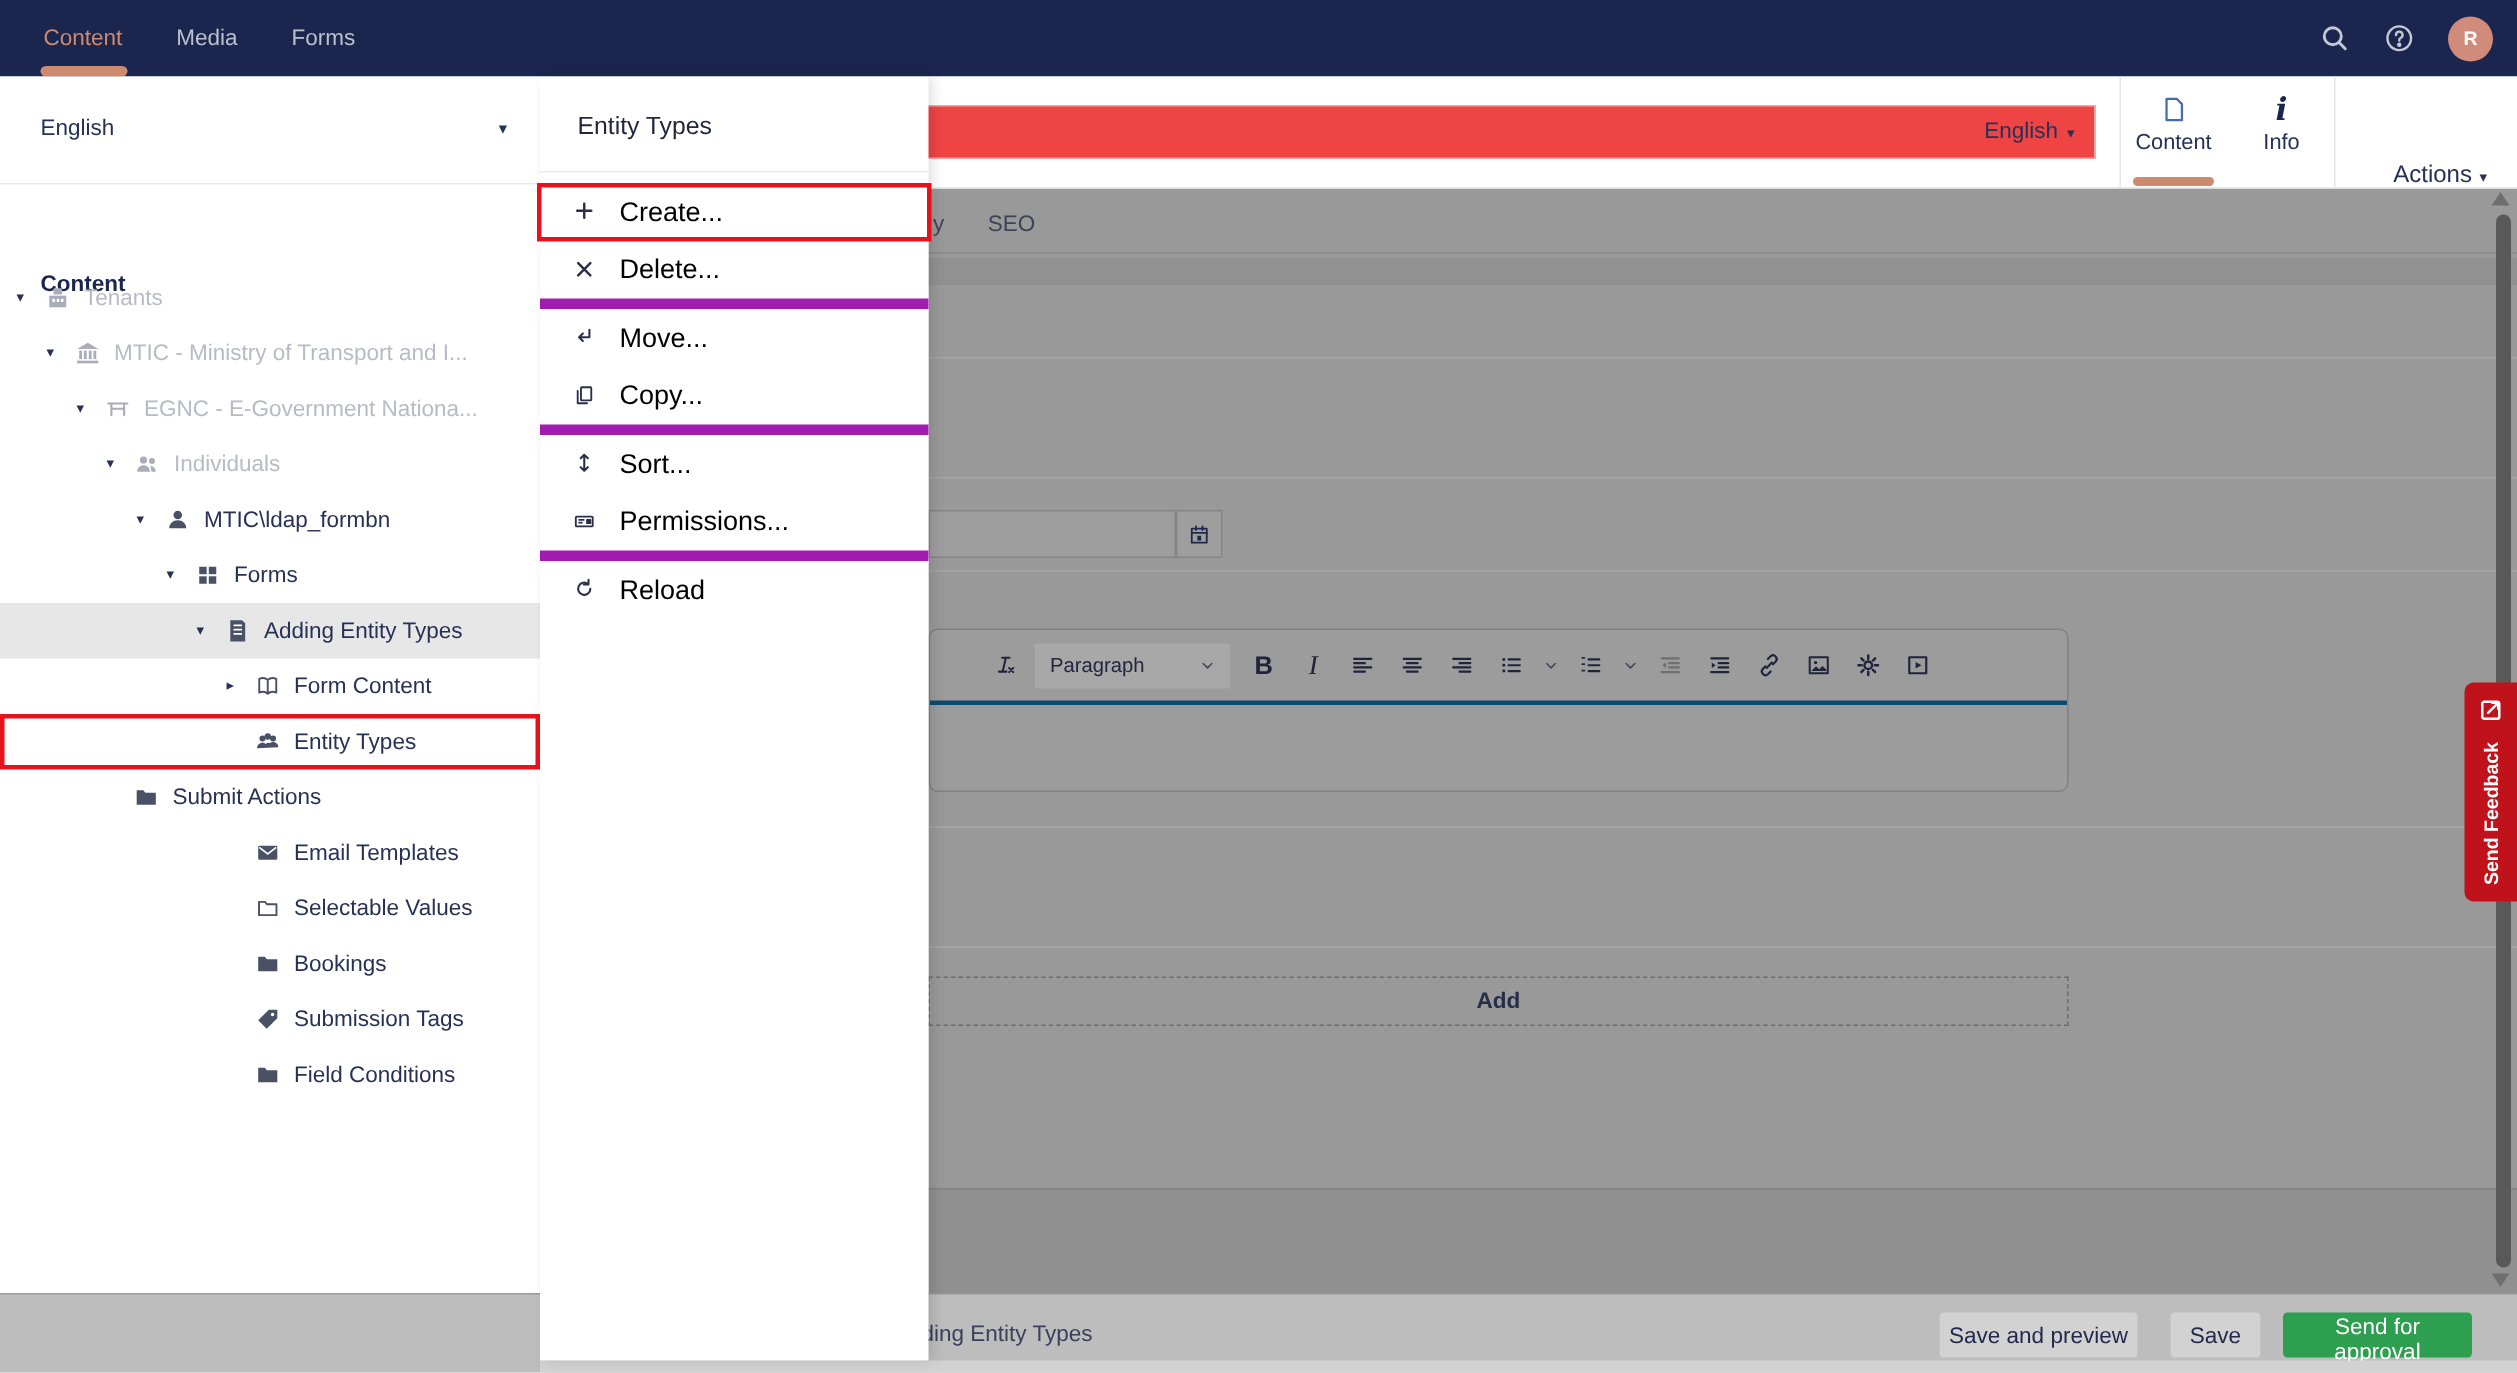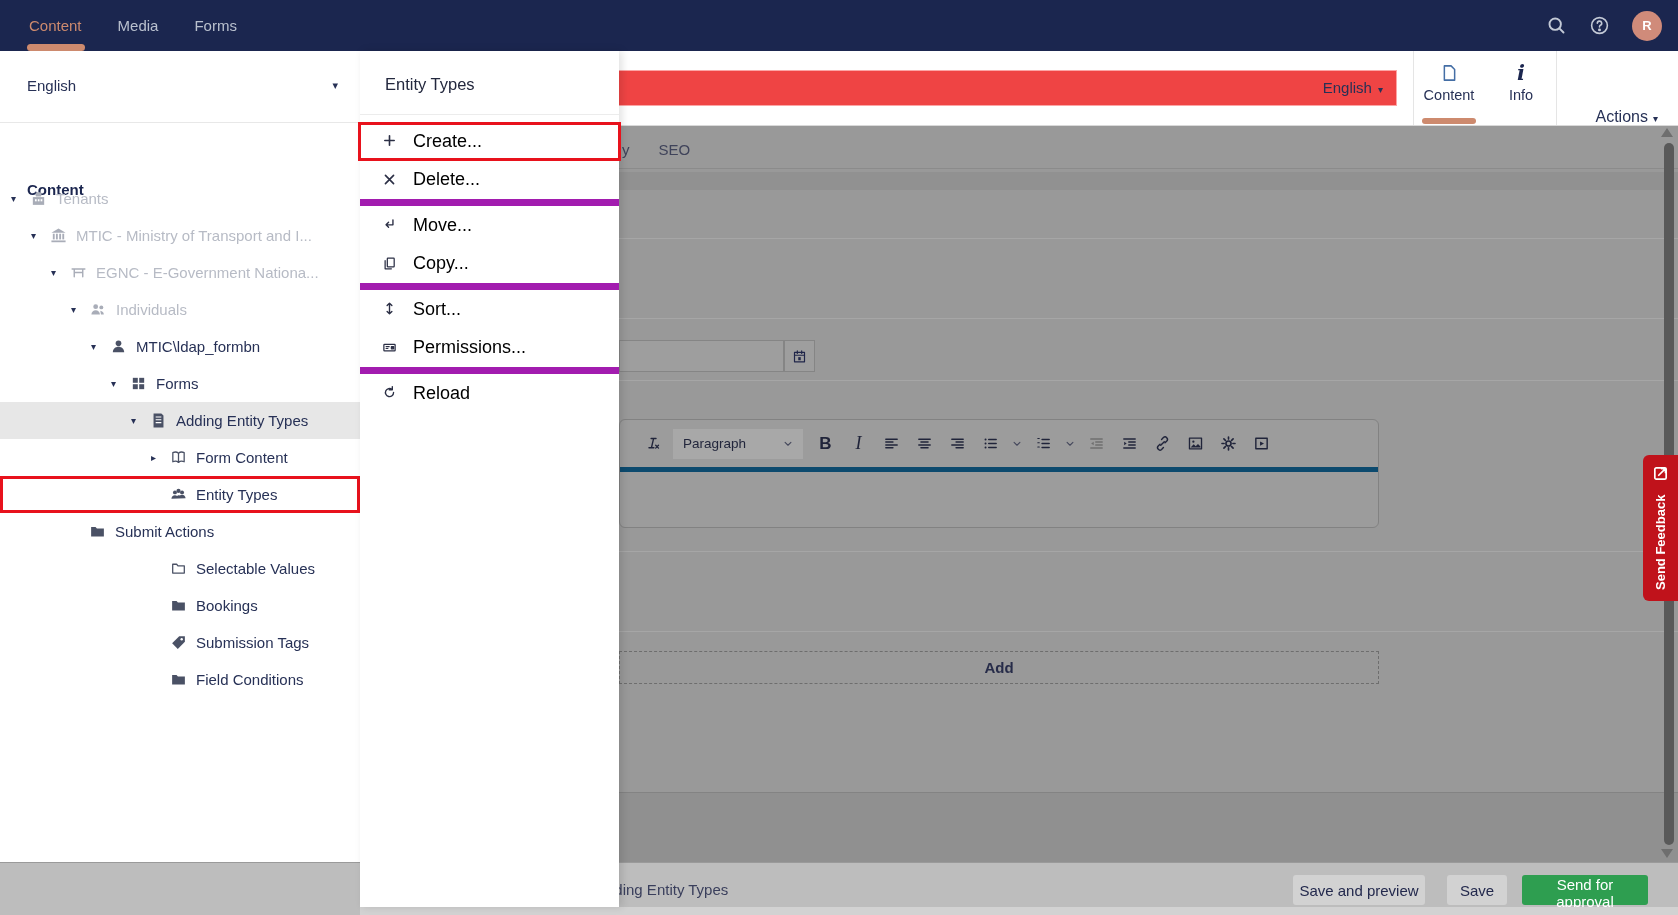--- a/index.html
+++ b/index.html
@@ -71,22 +71,22 @@
   .dimline{position:absolute;left:0;right:0;height:1px;background:#a6a6a6;}
   #ctabs{position:absolute;left:3px;top:8px;height:32px;display:flex;align-items:center;gap:29px;}
   .ctab{font-size:15px;color:#3f435a;cursor:pointer;}
   #band1{position:absolute;left:0;right:0;top:47px;height:18px;background:#919191;}
   #date-input{position:absolute;left:0;top:215px;width:165px;height:32px;background:#9e9e9e;border:1px solid #858585;box-sizing:border-box;}
   #date-btn{position:absolute;left:165px;top:215px;width:31px;height:32px;background:#9e9e9e;border:1px solid #858585;
             box-sizing:border-box;display:flex;align-items:center;justify-content:center;color:#20264a;cursor:pointer;}
   #date-btn svg{width:15px;height:15px;}
   #rte{position:absolute;left:0;top:294px;width:760px;height:109px;border:1px solid #828282;border-radius:6px;
        background:#9c9c9c;box-sizing:border-box;}
-  #rte-toolbar{position:absolute;left:0;right:0;top:0;height:47px;border-bottom:5px solid #0c4a6e;
-               display:flex;align-items:center;padding-left:16px;}
+  #rte-toolbar{position:absolute;left:0;right:0;top:0;height:47px;border-bottom:3px solid #0c4a6e;
+               display:flex;align-items:center;padding-left:33px;}
   .tbico{width:33px;height:18px;display:flex;align-items:center;justify-content:center;color:#20243a;cursor:pointer;}
   .tbico svg{width:17px;height:17px;}
   .tbico.mutedi{color:#6f6f6f;}
   .tbchev{width:20px;height:18px;display:flex;align-items:center;justify-content:center;color:#45485c;cursor:pointer;}
   .tbchev svg{width:10px;height:10px;}
   #para-select{width:130px;height:30px;margin:0 6px 0 4px;background:#a8a8a8;display:flex;align-items:center;
                justify-content:space-between;padding:0 10px;box-sizing:border-box;cursor:pointer;}
   #para-select span{font-size:13.5px;color:#22263c;}
   #para-select svg{width:10px;height:10px;color:#45485c;}
   .tbB{font-weight:bold;font-size:17px;}
@@ -259,20 +259,30 @@
           <span class="ticon ico">
             <svg viewBox="0 0 24 24" fill="currentColor" stroke="none">
               <path d="M3 5.5h6.2l2 2.3H21V19H3z"></path>
             </svg>
           </span>
           <span class="tlabel">Submit Actions</span>
         </div>
         <div class="trow" style="padding-left: 151px;">
           <span class="tcaret"></span>
           <span class="ticon ico">
+            <svg viewBox="0 0 24 24" fill="currentColor" stroke="none">
+              <rect x="3" y="5.5" width="18" height="13" rx="1"></rect>
+              <path d="M4 7l8 6 8-6" stroke="#fff" stroke-width="1.6" fill="none"></path>
+            </svg>
+          </span>
+          <span class="tlabel">Email Templates</span>
+        </div>
+        <div class="trow" style="padding-left: 151px;">
+          <span class="tcaret"></span>
+          <span class="ticon ico">
             <svg viewBox="0 0 24 24" fill="none" stroke="currentColor" stroke-width="1.8" stroke-linecap="round" stroke-linejoin="round">
               <path d="M3.8 6h5.6l1.8 2.2H20.2V18.5H3.8z"></path>
             </svg>
           </span>
           <span class="tlabel">Selectable Values</span>
         </div>
         <div class="trow" style="padding-left: 151px;">
           <span class="tcaret"></span>
           <span class="ticon ico">
             <svg viewBox="0 0 24 24" fill="currentColor" stroke="none">

